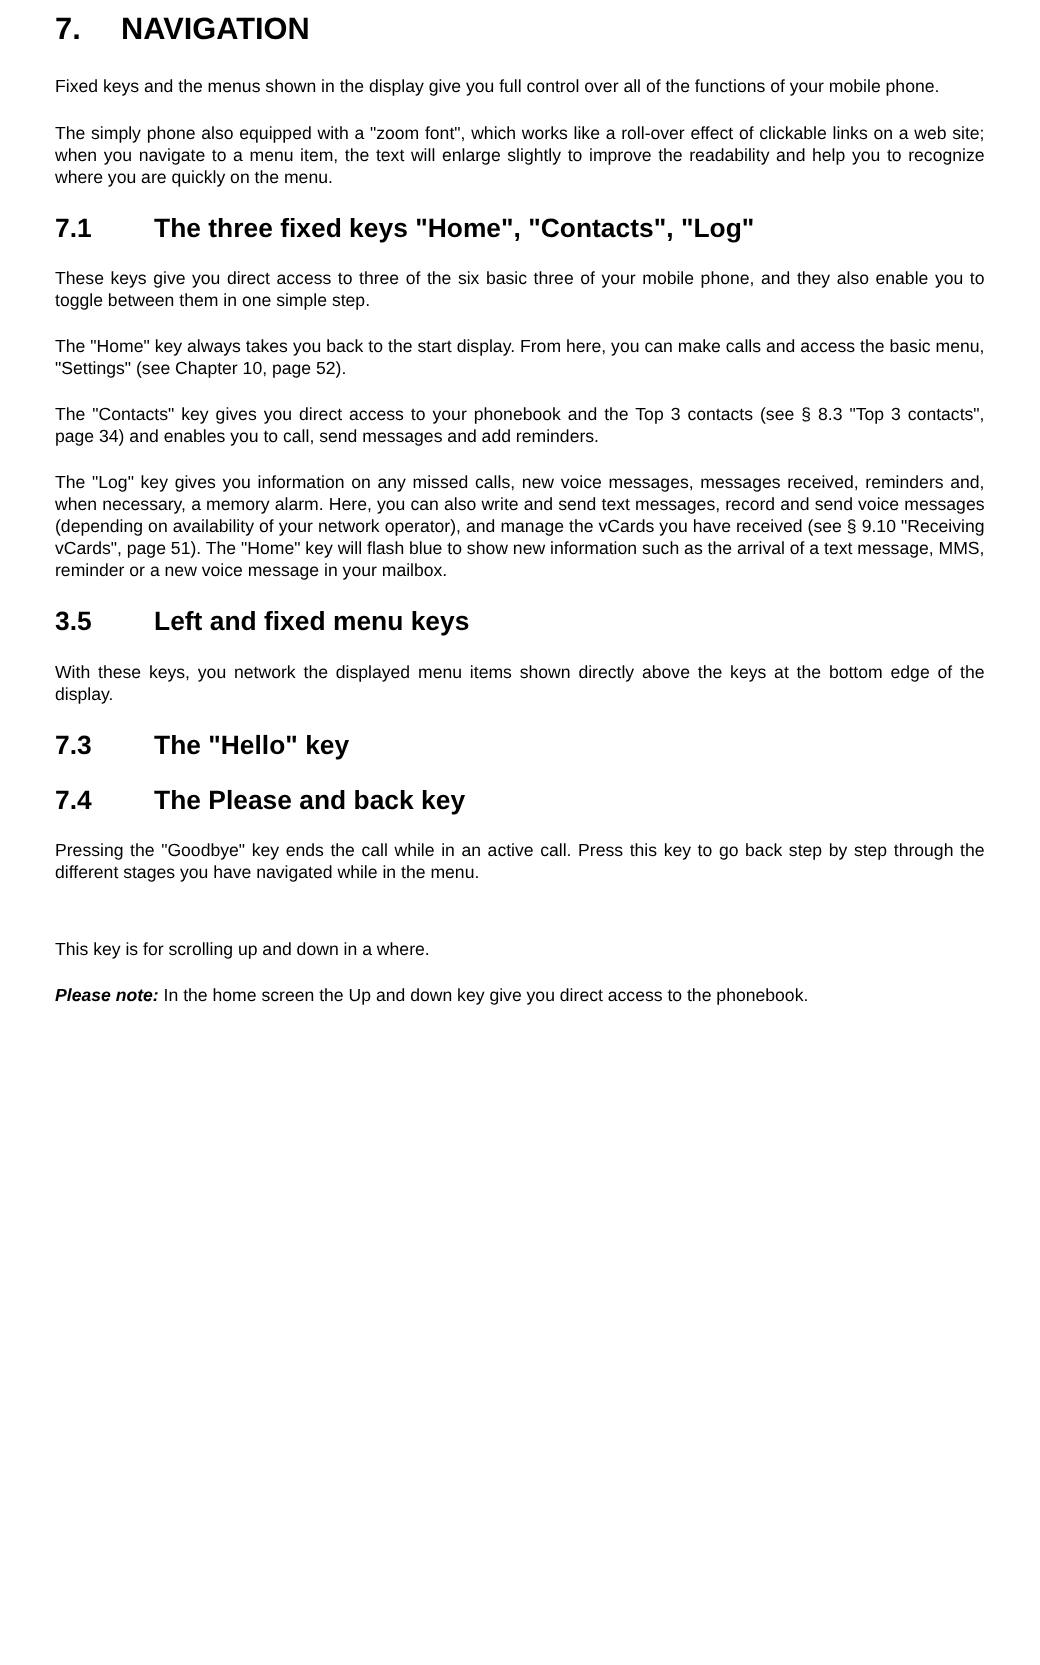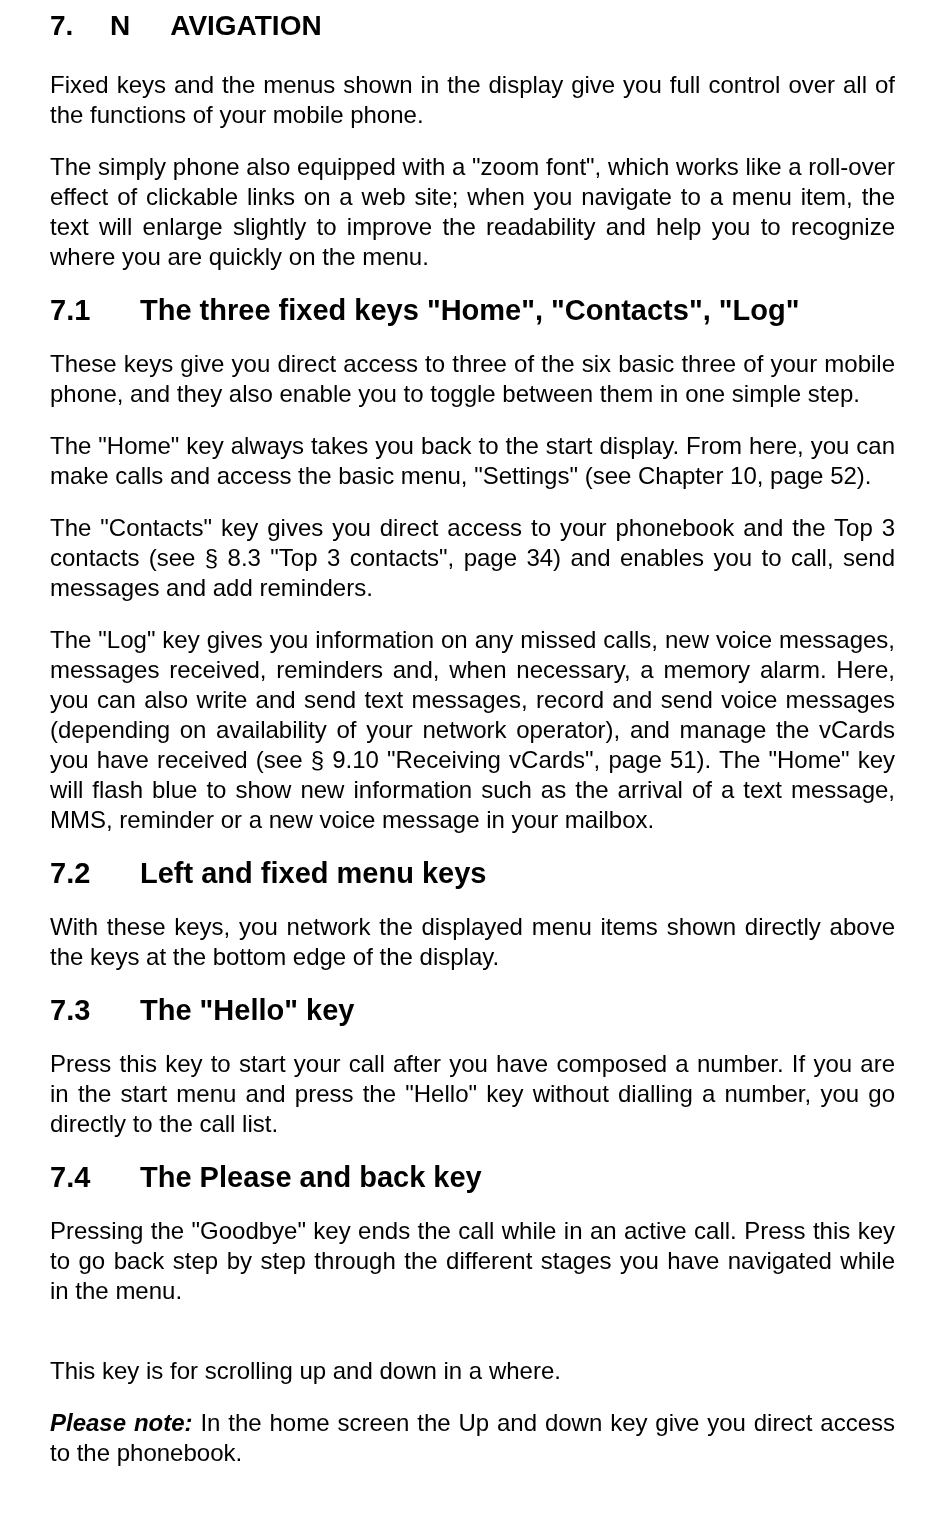--- a/index.html
+++ b/index.html
@@ -16,29 +16,29 @@
     font-family: Arial, Helvetica, sans-serif;
     color: #000;
     position: relative;
   }
   .h1 {
     font-size: 28px;
     font-weight: bold;
     margin: 0 0 28px 0;
   }
   .h1 .num { display: inline-block; width: 60px; }
-  .h1 .title-rest { font-variant: small-caps; padding-left: 40px; }
+  .h1 .title-rest { font-variant: small-caps; }
   .p {
-    font-size: 24px;
+    font-size: 16px;
     line-height: 1.25;
     text-align: justify;
     margin: 0 0 22px 0;
   }
   .h2 {
-    font-size: 29px;
+    font-size: 24px;
     font-weight: bold;
     margin: 10px 0 22px 0;
   }
   .h2 .num { display: inline-block; width: 90px; }
   .note-label { font-weight: bold; font-style: italic; }
 </style>
 </head>
 <body>
 
 <div class="page">
@@ -52,28 +52,27 @@
 
   <div class="h2">
     <span class="num">7.1</span><span>The three fixed keys "Home", "Contacts", "Log"</span>
   </div>
   <div class="p">These keys give you direct access to three of the six basic three of your mobile phone, and they also enable you to toggle between them in one simple step.</div>
   <div class="p">The "Home" key always takes you back to the start display. From here, you can make calls and access the basic menu, "Settings" (see Chapter 10, page 52).</div>
   <div class="p">The "Contacts" key gives you direct access to your phonebook and the Top 3 contacts (see § 8.3 "Top 3 contacts", page 34) and enables you to call, send messages and add reminders.</div>
   <div class="p">The "Log" key gives you information on any missed calls, new voice messages, messages received, reminders and, when necessary, a memory alarm. Here, you can also write and send text messages, record and send voice messages (depending on availability of your network operator), and manage the vCards you have received (see § 9.10 "Receiving vCards", page 51). The "Home" key will flash blue to show new information such as the arrival of a text message, MMS, reminder or a new voice message in your mailbox.</div>
 
   <div class="h2">
-    <span class="num">7.2</span><span>Left and fixed menu keys</span>
+    <span class="num">3.5</span><span>Left and fixed menu keys</span>
   </div>
   <div class="p">With these keys, you network the displayed menu items shown directly above the keys at the bottom edge of the display.</div>
 
   <div class="h2">
     <span class="num">7.3</span><span>The "Hello" key</span>
   </div>
-  <div class="p">Press this key to start your call after you have composed a number. If you are in the start menu and press the "Hello" key without dialling a number, you go directly to the call list.</div>
 
   <div class="h2">
     <span class="num">7.4</span><span>The Please and back key</span>
   </div>
   <div class="p" style="margin-bottom:50px">Pressing the "Goodbye" key ends the call while in an active call. Press this key to go back step by step through the different stages you have navigated while in the menu.</div>
 
   <div class="p">This key is for scrolling up and down in a where.</div>
   <div class="p">
     <span class="note-label">Please note:</span><span> In the home screen the Up and down key give you direct access to the phonebook.</span>
   </div>

